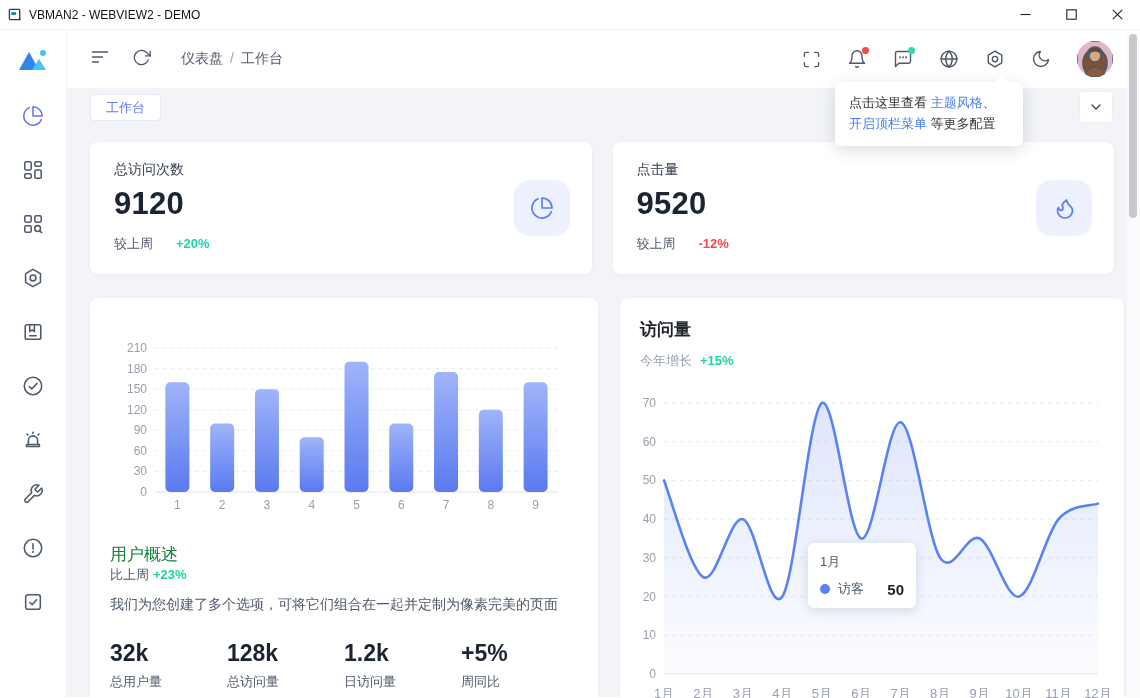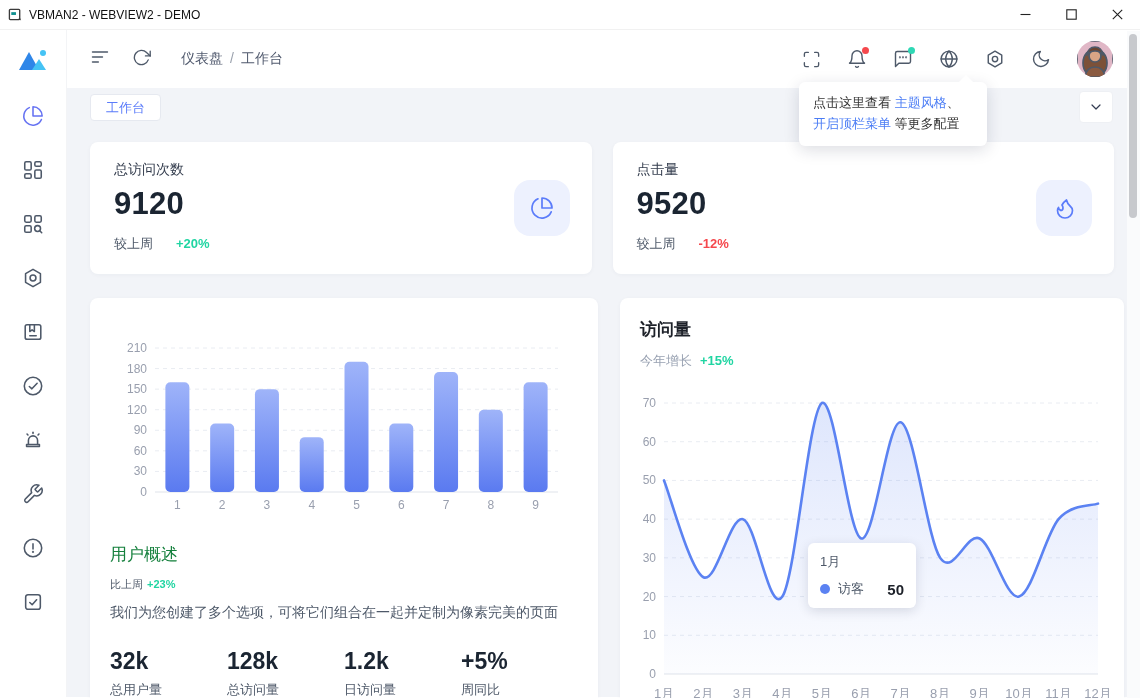--- a/index.html
+++ b/index.html
@@ -60,21 +60,21 @@
   .delta.up { color:#20d5a2; } .delta.down { color:#f5484d; }
   .stat-tile { position:absolute; right:22px; top:38px; width:56px; height:56px; border-radius:16px;
     background:#edf1fe; display:flex; align-items:center; justify-content:center; }
   .stat-tile svg { fill:none; stroke:#5b7cfa; stroke-width:1.7; stroke-linecap:round; stroke-linejoin:round; }
 
   .charts-row { display:flex; gap:22px; margin-top:24px; }
   .chart-card { flex:1; height:434px; padding:20px; position:relative; }
 
   
   .ov-title { font-size:17px; color:#15803d; font-weight:400; margin-top:26px; }
-  .ov-sub { font-size:11px; color:#4e5969; margin-top:11px; }
+  .ov-sub { font-size:13px; color:#4e5969; margin-top:0; }
   .ov-sub .delta { margin-left:4px; }
   .ov-desc { font-size:14px; color:#4e5969; margin-top:12px; }
   .ov-stats { display:flex; margin-top:26px; }
   .ov-stat { width:117px; }
   .ov-stat-value { font-size:23px; font-weight:700; color:#1b2532; }
   .ov-stat-label { font-size:13px; color:#4e5969; margin-top:6px; }
 
   
   .visits-title { font-size:17px; font-weight:600; color:#1d2129; }
   .visits-sub { margin-top:11px; font-size:13px; color:#99a2b2; }
@@ -82,21 +82,21 @@
   .line-chart { margin-top:8px; margin-left:-6px; overflow:visible; }
 
   .chart-tooltip { position:absolute; left:188px; top:245px; width:108px; background:#fff;
     border-radius:6px; box-shadow:0 3px 12px rgba(20,30,60,.14); padding:10px 12px; z-index:10; }
   .tt-month { font-size:13px; color:#4e5969; }
   .tt-row { display:flex; align-items:center; margin-top:9px; font-size:13px; color:#4e5969; }
   .tt-dot { width:10px; height:10px; border-radius:50%; background:#5b82f2; margin-right:8px; flex:none; }
   .tt-val { margin-left:auto; font-weight:700; color:#1d2129; font-size:15px; }
 
   
-  .theme-tooltip { position:absolute; left:799px; top:82px; width:188px; background:#fff;
+  .theme-tooltip { position:absolute; left:835px; top:82px; width:188px; background:#fff;
     border-radius:6px; box-shadow:0 4px 16px rgba(20,30,60,.15); padding:10px 14px 12px;
     font-size:13px; color:#333; line-height:21px; z-index:50; }
   .theme-tooltip::before { content:""; position:absolute; top:-5px; left:162px; width:10px; height:10px;
     background:#fff; transform:rotate(45deg); }
   .theme-tooltip a { color:#4a7cf5; text-decoration:none; }
 
   
   .scroll-track { position:absolute; right:0; top:31px; width:13px; height:667px; background:#fafbfc; z-index:40; }
   .scroll-thumb { position:absolute; right:3px; top:3px; width:8px; height:184px; background:#c7c9cd; border-radius:4px; }
 

